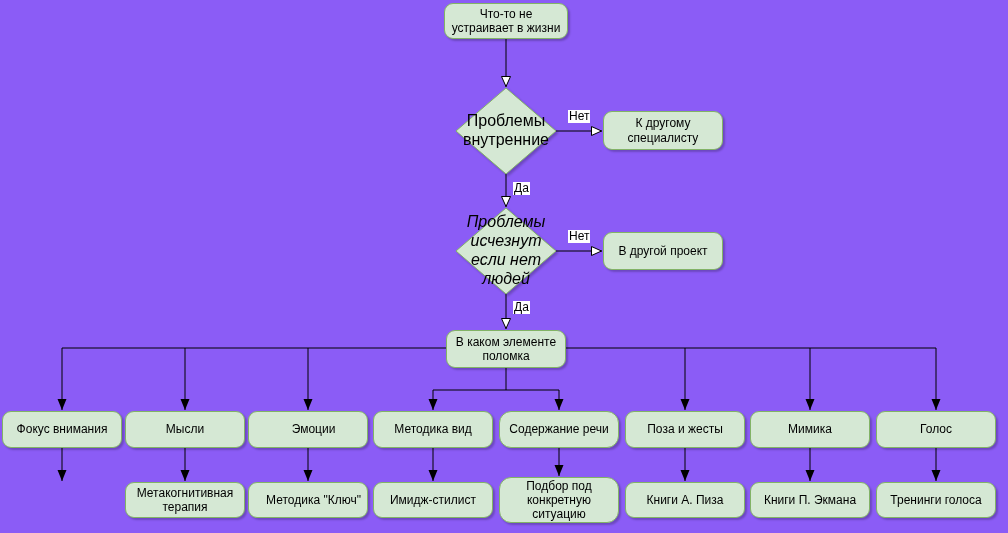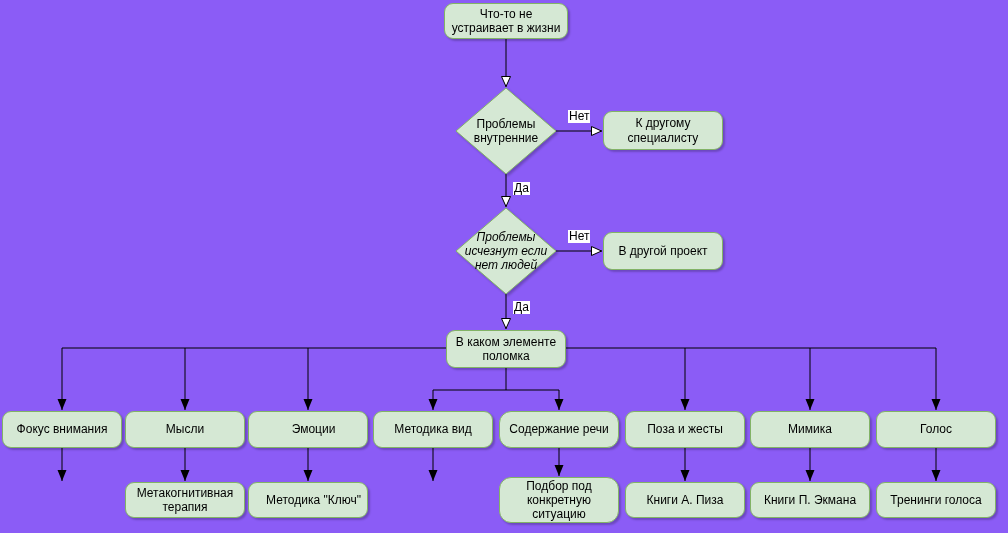--- a/index.html
+++ b/index.html
@@ -27,21 +27,21 @@
     color: #000;
     padding: 2px 4px;
     box-shadow: 2px 2px 2px rgba(0,0,0,0.22);
   }
   .diamond-label {
     position: absolute;
     display: flex;
     align-items: center;
     justify-content: center;
     text-align: center;
-    font-size: 12px;
+    font-size: 16px;
     line-height: 1.18;
     color: #000;
     pointer-events: none;
   }
   .edge-label {
     position: absolute;
     font-size: 12px;
     color: #000;
     background: #ffffff;
     padding: 0 1px;
@@ -125,18 +125,19 @@
   <div class="node r1 c1">Мысли</div>
   <div class="node r1 c2">Эмоции</div>
   <div class="node r1 c3">Методика вид</div>
   <div class="node r1 c4">Содержание речи</div>
   <div class="node r1 c5">Поза и жесты</div>
   <div class="node r1 c6">Мимика</div>
   <div class="node r1 c7">Голос</div>
 
   <div class="node r2 c1">Метакогнитивная терапия</div>
   <div class="node r2 c2">Методика "Ключ"</div>
+  <div class="node r2 c3">Имидж-стилист</div>
   <div class="node r2-tall node c4">Подбор под конкретную ситуацию</div>
   <div class="node r2 c5">Книги А. Пиза</div>
   <div class="node r2 c6">Книги П. Экмана</div>
   <div class="node r2 c7">Тренинги голоса</div>
 
 </div>
 
 </body></html>

